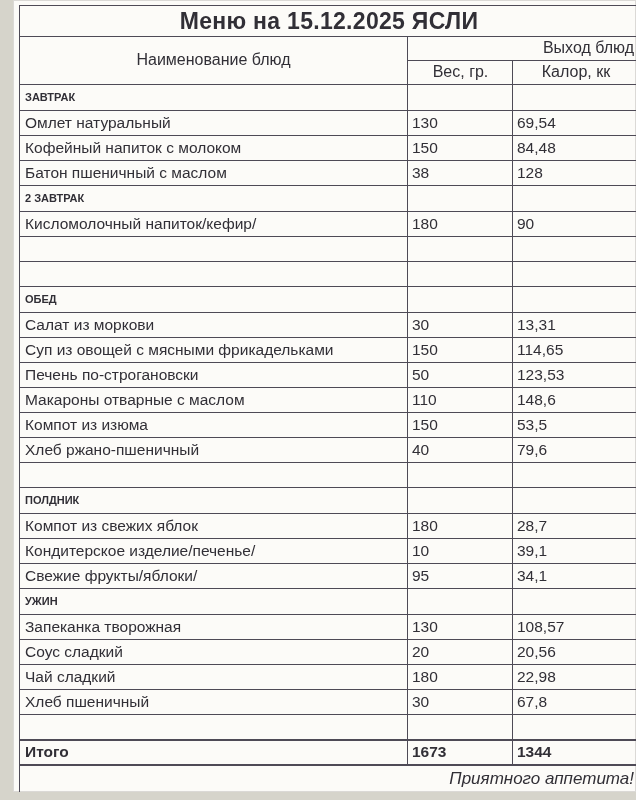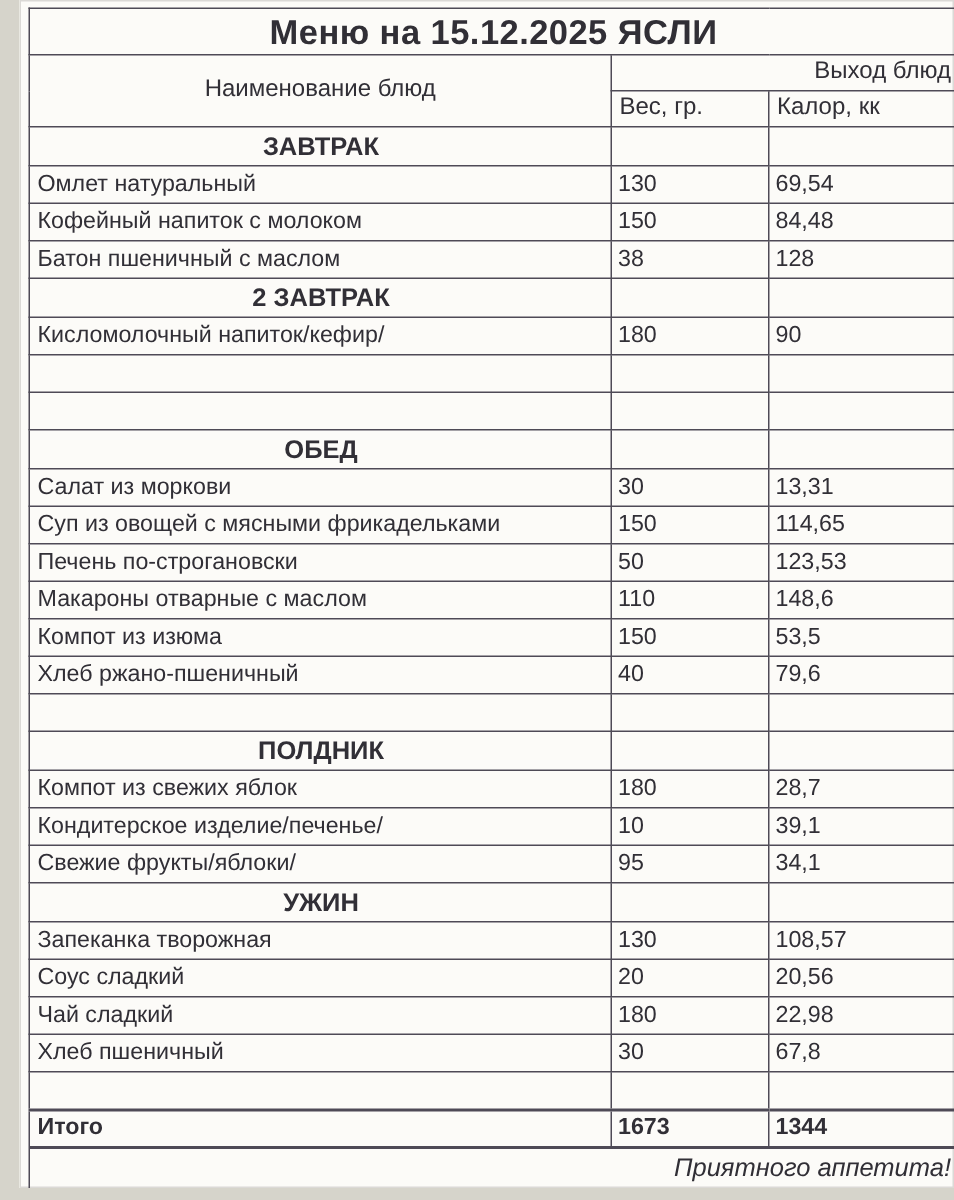--- a/index.html
+++ b/index.html
@@ -44,26 +44,26 @@
   .title-cell{
     height:31px;
     text-align:center;
     font-weight:700;
     font-size:23px;
     letter-spacing:.3px;
   }
   th{font-weight:400;font-size:16px;}
   th.h-name{text-align:center;}
   th.h-output{text-align:right;height:24px;}
-  th.h-sub{text-align:left;padding-left:5px;height:24px;}
+  th.h-sub{text-align:center;padding-left:5px;height:24px;}
 
   td.c-name{text-align:left;padding-left:5px;}
   td.c-num{padding-right:6px;font-variant-numeric:tabular-nums;}
   tr.section-row td.c-name{
-    text-align:center;font-weight:700;font-size:17px;height:26px;
+    font-weight:700;font-size:11px;height:26px;
   }
   tr.total-row td{border-top-width:2.6px;font-weight:bold;}
   td.footer-cell{
     height:28px;text-align:right;
     font-style:italic;font-size:17px;
     border-top-width:2.4px;
   }
   .scan-edge-bottom{
     position:absolute;left:0;right:0;bottom:0;height:8px;
     background:var(--backdrop);

